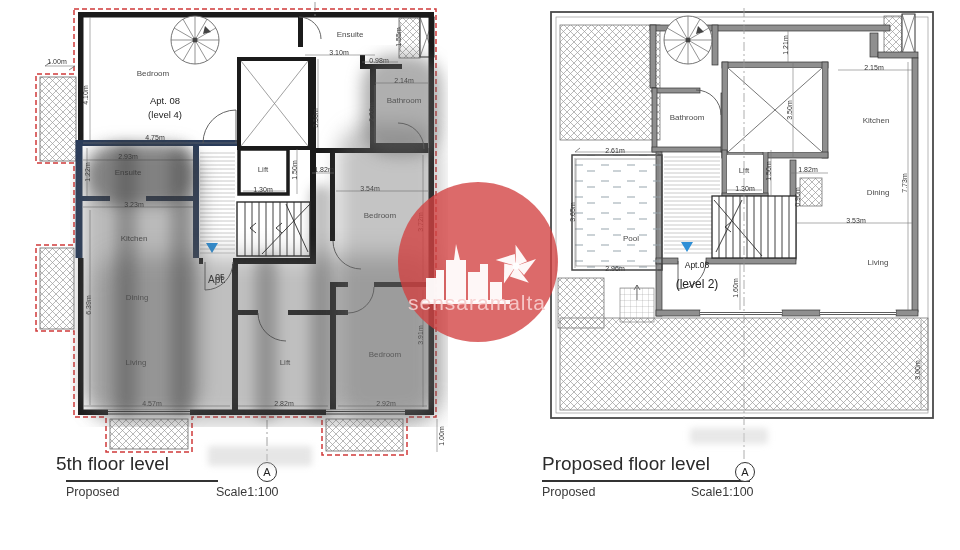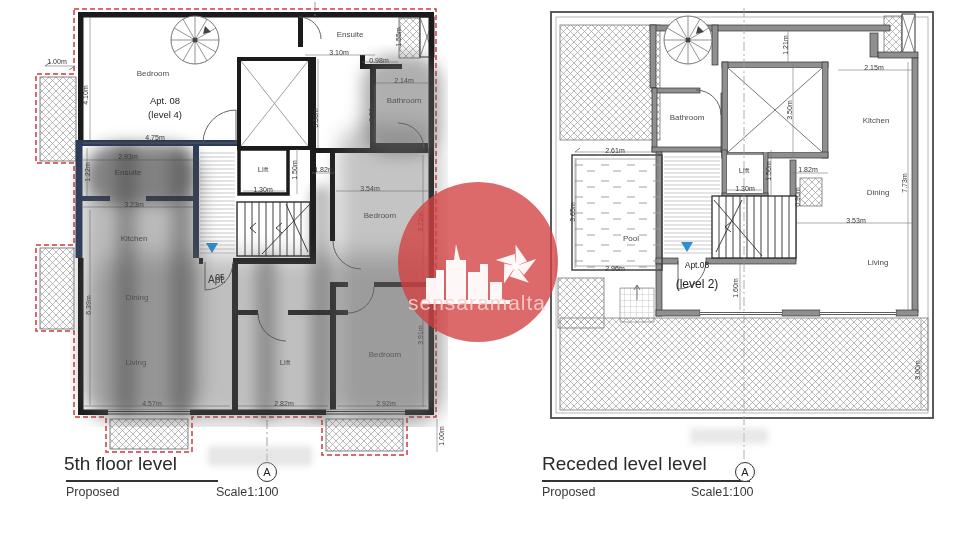--- a/index.html
+++ b/index.html
@@ -342,23 +342,23 @@
         <path transform="rotate(144)" d="M0,0 L20,-7 L8,9 Z"></path>
         <path transform="rotate(216)" d="M0,0 L20,-7 L8,9 Z"></path>
         <path transform="rotate(288)" d="M0,0 L20,-7 L8,9 Z"></path>
         <circle r="3.5"></circle>
       </g>
     </g>
   </svg>
 </div>
 <span id="wm-text">sensaramalta</span>
 
-<span class="title" style="left:64px;top:453px">5th floor level</span>
+<span class="title" style="left:56px;top:453px">5th floor level</span>
 <div class="underline" style="left:66px;top:480px;width:152px"></div>
 <span class="sub" style="left:66px;top:485px">Proposed</span>
 <span class="sub" style="left:216px;top:485px">Scale1:100</span>
 <div class="circleA" style="left:257px;top:462px">A</div>
 
-<span class="title" style="left:542px;top:453px">Receded level level</span>
+<span class="title" style="left:542px;top:453px">Proposed floor level</span>
 <div class="underline" style="left:542px;top:480px;width:208px"></div>
 <span class="sub" style="left:542px;top:485px">Proposed</span>
 <span class="sub" style="left:691px;top:485px">Scale1:100</span>
 <div class="circleA" style="left:735px;top:462px">A</div>
 
 </body></html>

